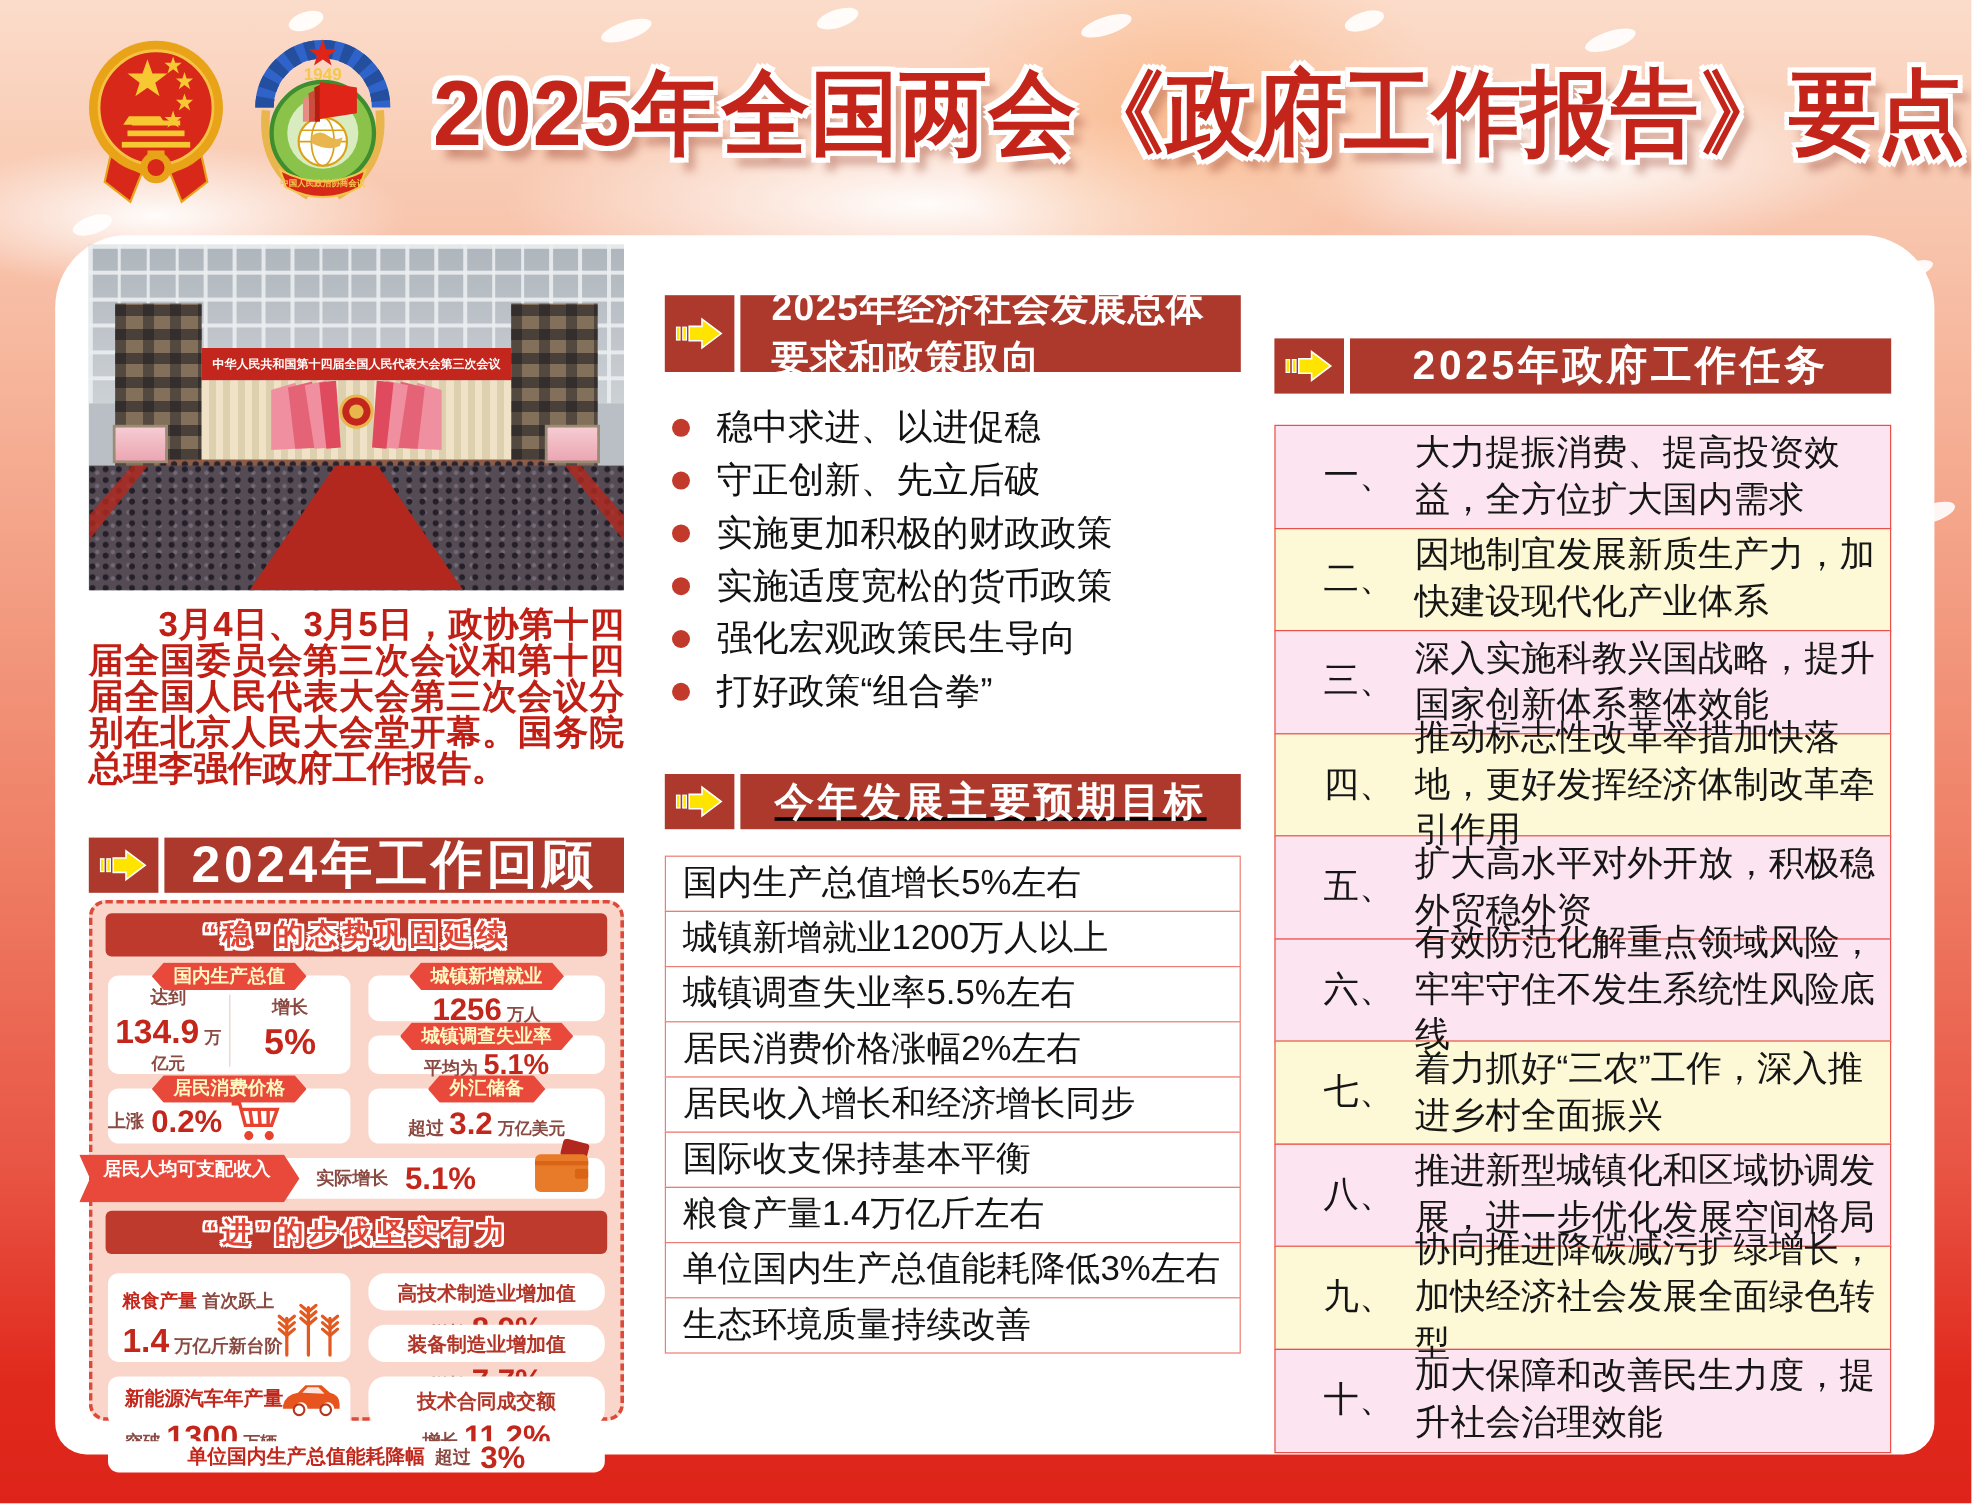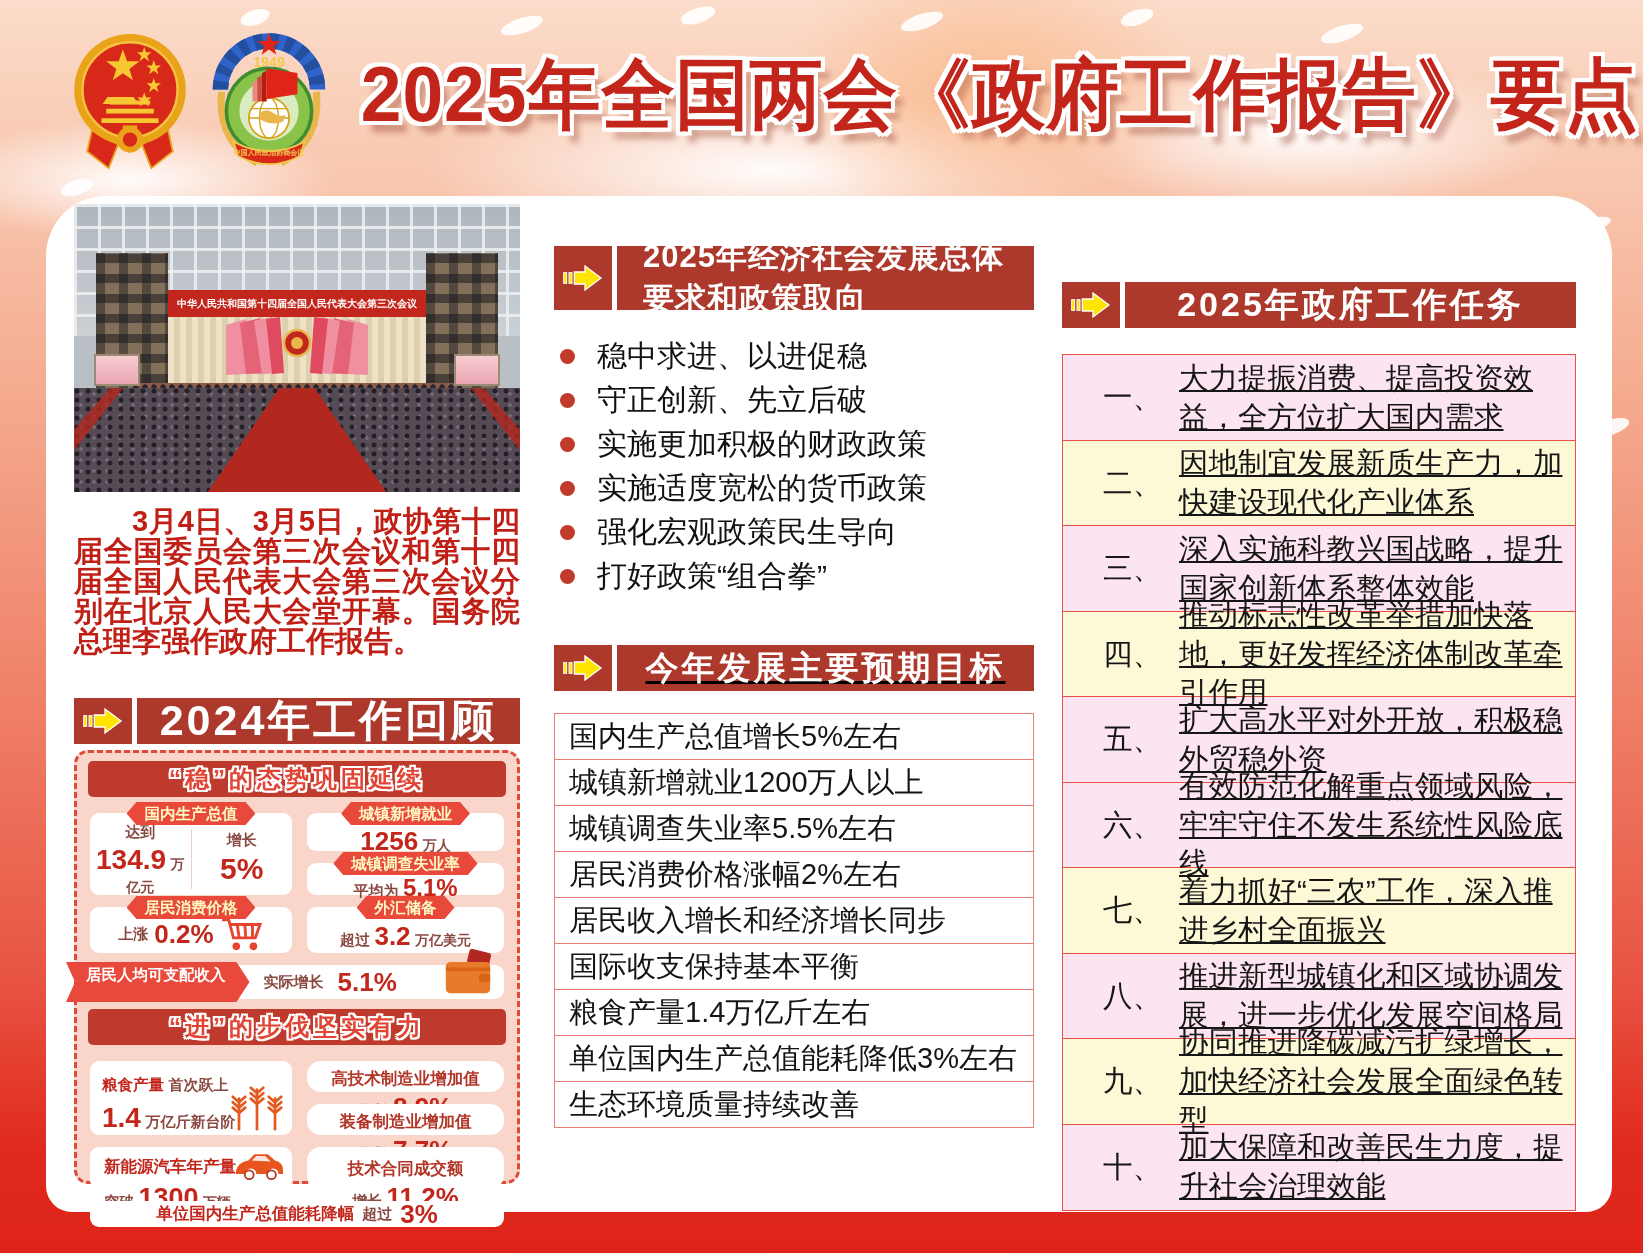--- a/index.html
+++ b/index.html
@@ -92,21 +92,21 @@
     clip-path:polygon(10px 0,calc(100% - 10px) 0,100% 50%,calc(100% - 10px) 100%,10px 100%,0 50%);}
   .pfx{font-size:15px;color:#8a4a42;font-weight:bold;}
   .big{font-size:26px;font-weight:900;color:#c3271b;}
   .unit{font-size:14px;color:#8a4a42;font-weight:bold;}
   .b-gdp{grid-area:gdp;display:flex;align-items:center;justify-content:center;padding-top:10px;box-sizing:border-box;}
   .gdp-half{flex:1;line-height:1.25;}
   .gdp-half .big{font-size:28px;}
   .gdp-div{width:1px;align-self:stretch;background:#e9cfc8;margin:6px 0;}
   .b-jobs{grid-area:jobs;padding-top:13px;box-sizing:border-box;}
   .b-unemp{grid-area:unemp;padding-top:11px;box-sizing:border-box;}
-  .b-cpi{grid-area:cpi;display:flex;align-items:center;justify-content:center;gap:6px;padding-top:8px;box-sizing:border-box;}
+  .b-cpi{grid-area:cpi;display:flex;align-items:center;gap:6px;padding-top:8px;box-sizing:border-box;}
   .b-forex{grid-area:forex;padding-top:14px;box-sizing:border-box;}
   .b-income{grid-area:income;display:flex;align-items:center;gap:14px;}
   .rib-arrow{background:#e8493a;color:#fff;font-weight:bold;font-size:15.5px;height:40px;line-height:26px;
     padding:0 24px 0 20px;margin-left:-24px;white-space:nowrap;flex:none;
     clip-path:polygon(0 0,calc(100% - 13px) 0,100% 50%,calc(100% - 13px) 100%,0 100%,9px 50%);}
   .lbl{font-size:16.5px;font-weight:bold;color:#b23527;}
   .b-grain{grid-area:grain;text-align:left;padding:12px 0 0 12px;box-sizing:border-box;line-height:1.5;}
   .b-high{grid-area:high;padding-top:6px;box-sizing:border-box;}
   .b-equip{grid-area:equip;padding-top:6px;box-sizing:border-box;}
   .b-nev{grid-area:nev;text-align:left;padding:8px 0 0 14px;box-sizing:border-box;line-height:1.45;}
@@ -126,21 +126,21 @@
     padding-left:14px;font-size:29px;color:#141414;white-space:nowrap;overflow:hidden;}
   .goal:first-child{margin-top:0;}
 
   
   .hdr-right .bar-cell{font-size:34px;}
   .tasks{margin-top:26px;}
   .task{border:1.5px solid #e85048;margin-top:-1.5px;height:87px;box-sizing:border-box;
     display:flex;align-items:center;padding:6px 8px 6px 40px;font-size:29.5px;line-height:1.32;color:#161616;}
   .task:first-child{margin-top:0;}
   .task .num{flex:none;width:76px;}
-  .task .txt{flex:1;text-decoration:underline;}
+  .task .txt{flex:1;}
   .task.pink{background:#fce4f0;}
   .task.yellow{background:#fdf8d6;}
 </style>
 </head>
 <body>
 
 <div class="page">
 
   <div class="cloud" style="left:420px;top:90px;width:700px;height:160px;"></div>
   <div class="cloud" style="left:1050px;top:60px;width:520px;height:150px;"></div>

